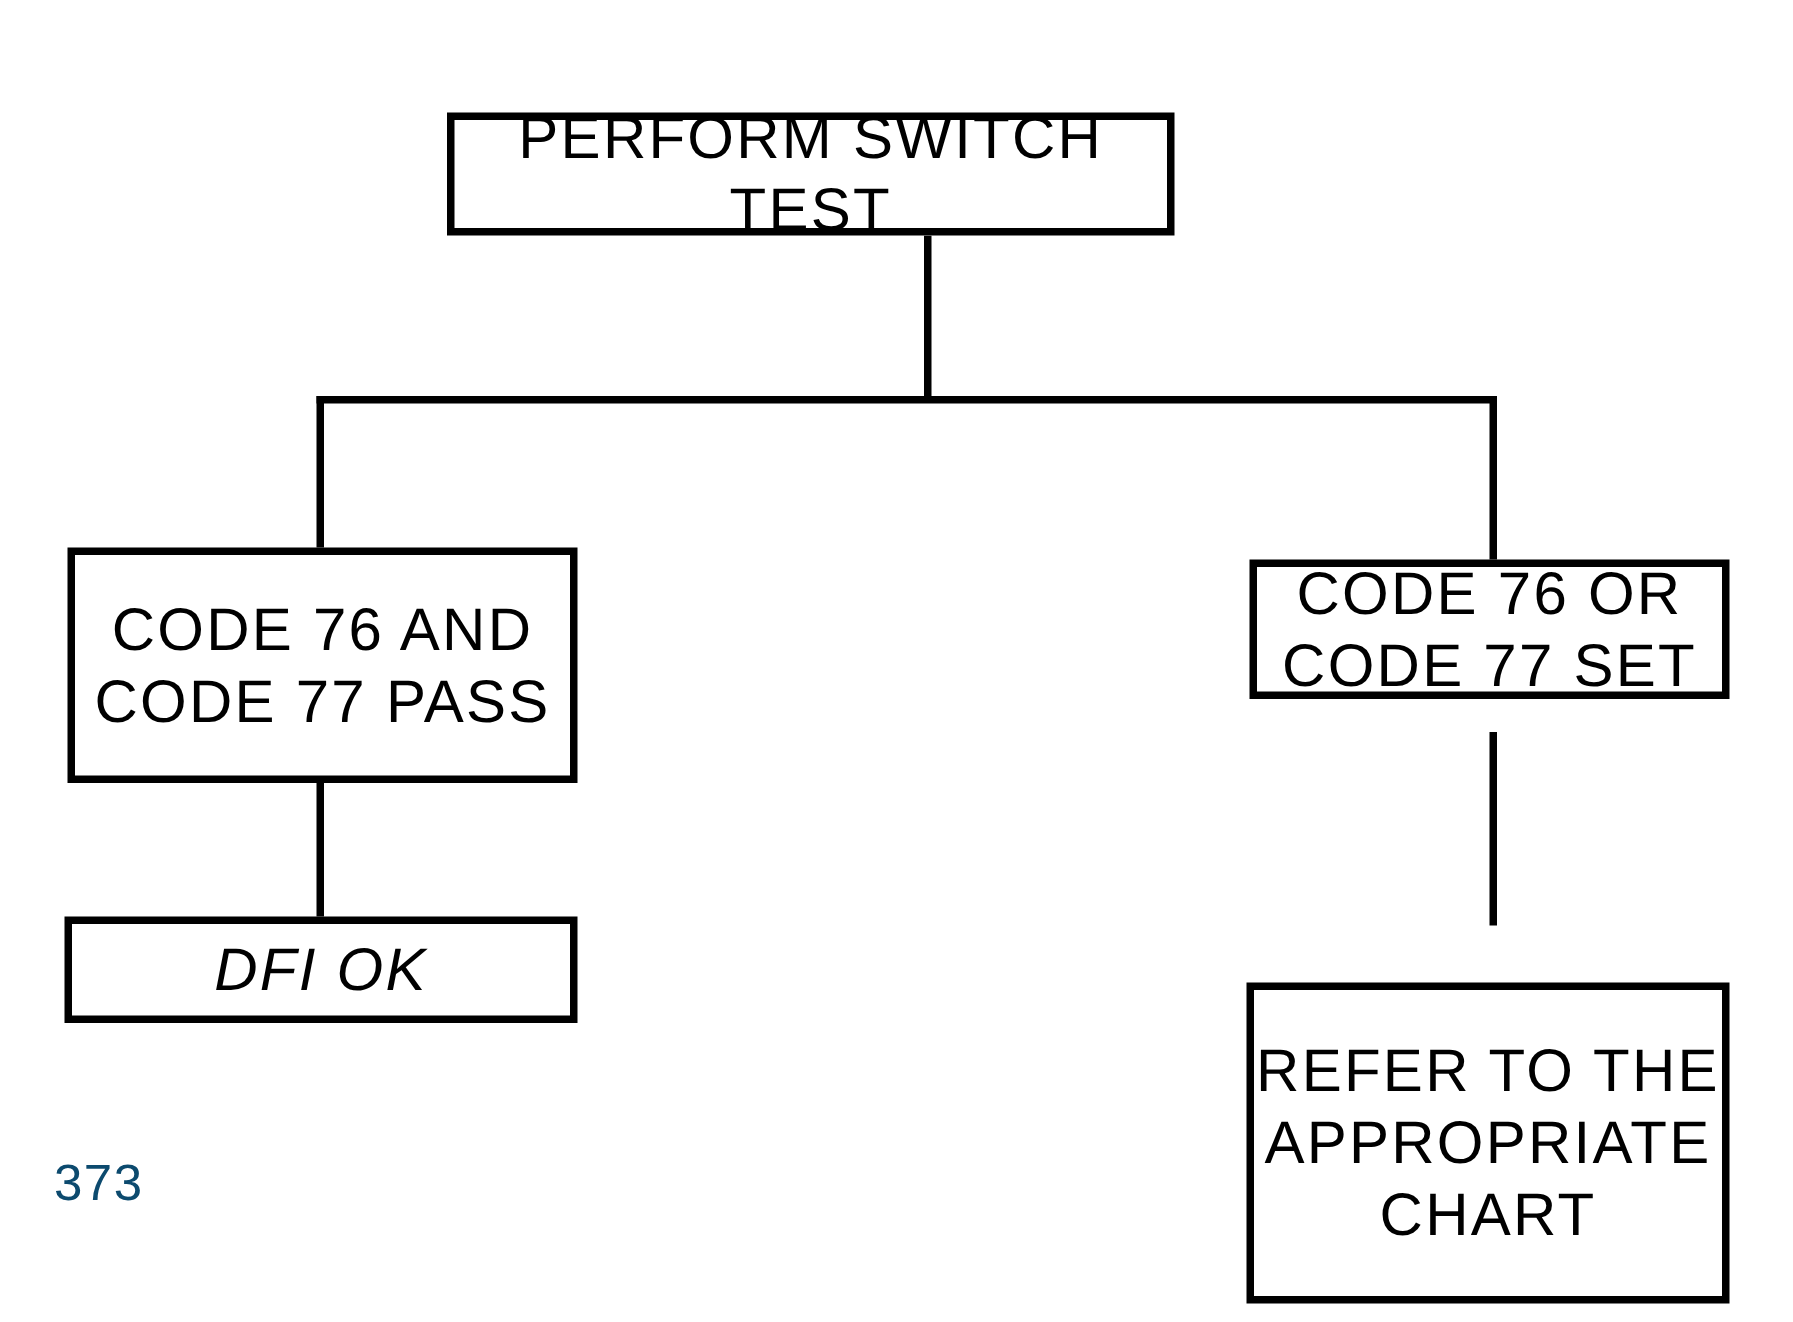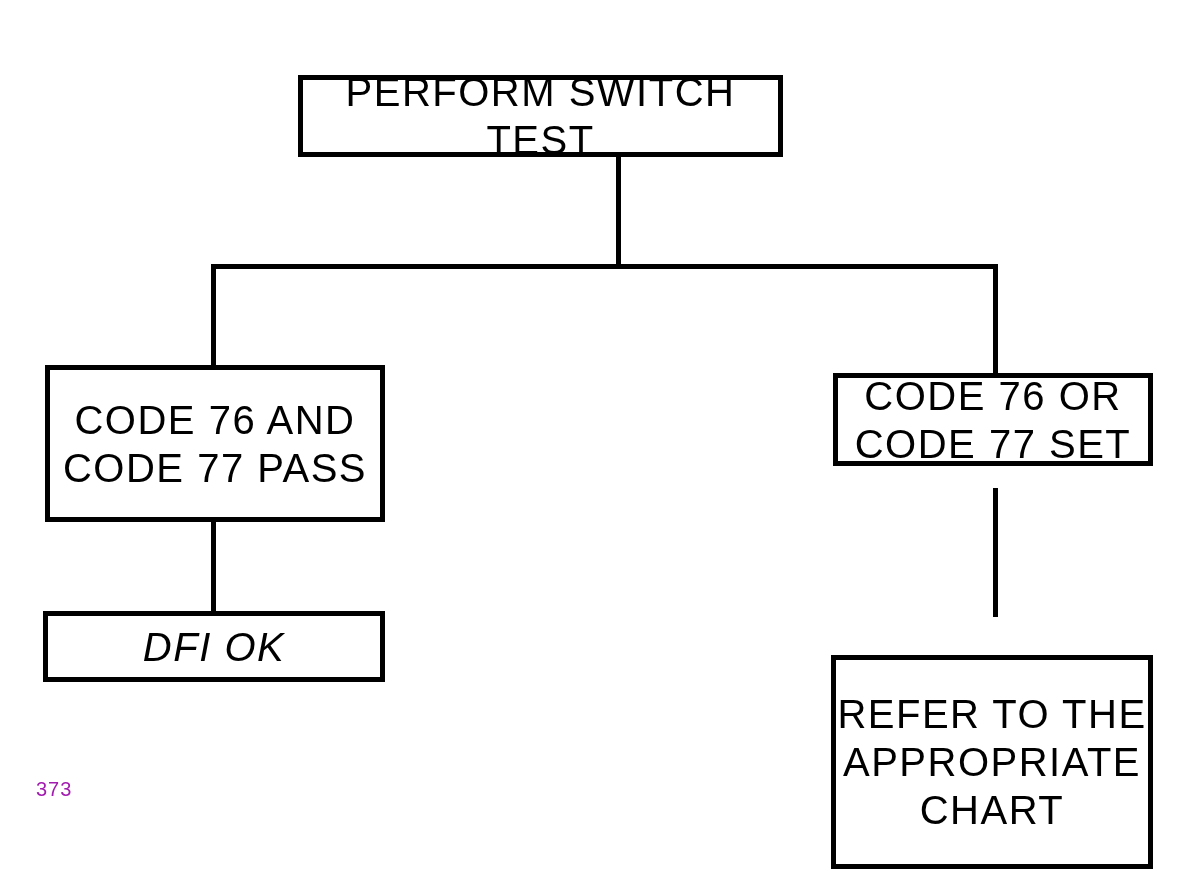--- a/index.html
+++ b/index.html
@@ -50,24 +50,24 @@
   .conn-branch     { left: 211px; top: 264px; width: 787px; height: 5px; }
   .conn-drop-left  { left: 211px; top: 264px; width: 5px;   height: 103px; }
   .conn-drop-right { left: 993px; top: 264px; width: 5px;   height: 111px; }
   .conn-link-left  { left: 211px; top: 486px; width: 5px;   height: 127px; }
   .conn-link-right { left: 993px; top: 488px; width: 5px;   height: 129px; }
 
   .page-number {
     position: absolute;
     left: 36px;
     top: 774px;
-    font-size: 20px;
+    font-size: 34px;
     line-height: 30px;
     letter-spacing: 1px;
-    color: #a21caf;
+    color: #0c4a6e;
   }
 </style>
 </head>
 <body>
 
 <div class="canvas">
 
   <div class="connector conn-stem"></div>
   <div class="connector conn-branch"></div>
   <div class="connector conn-drop-left"></div>

